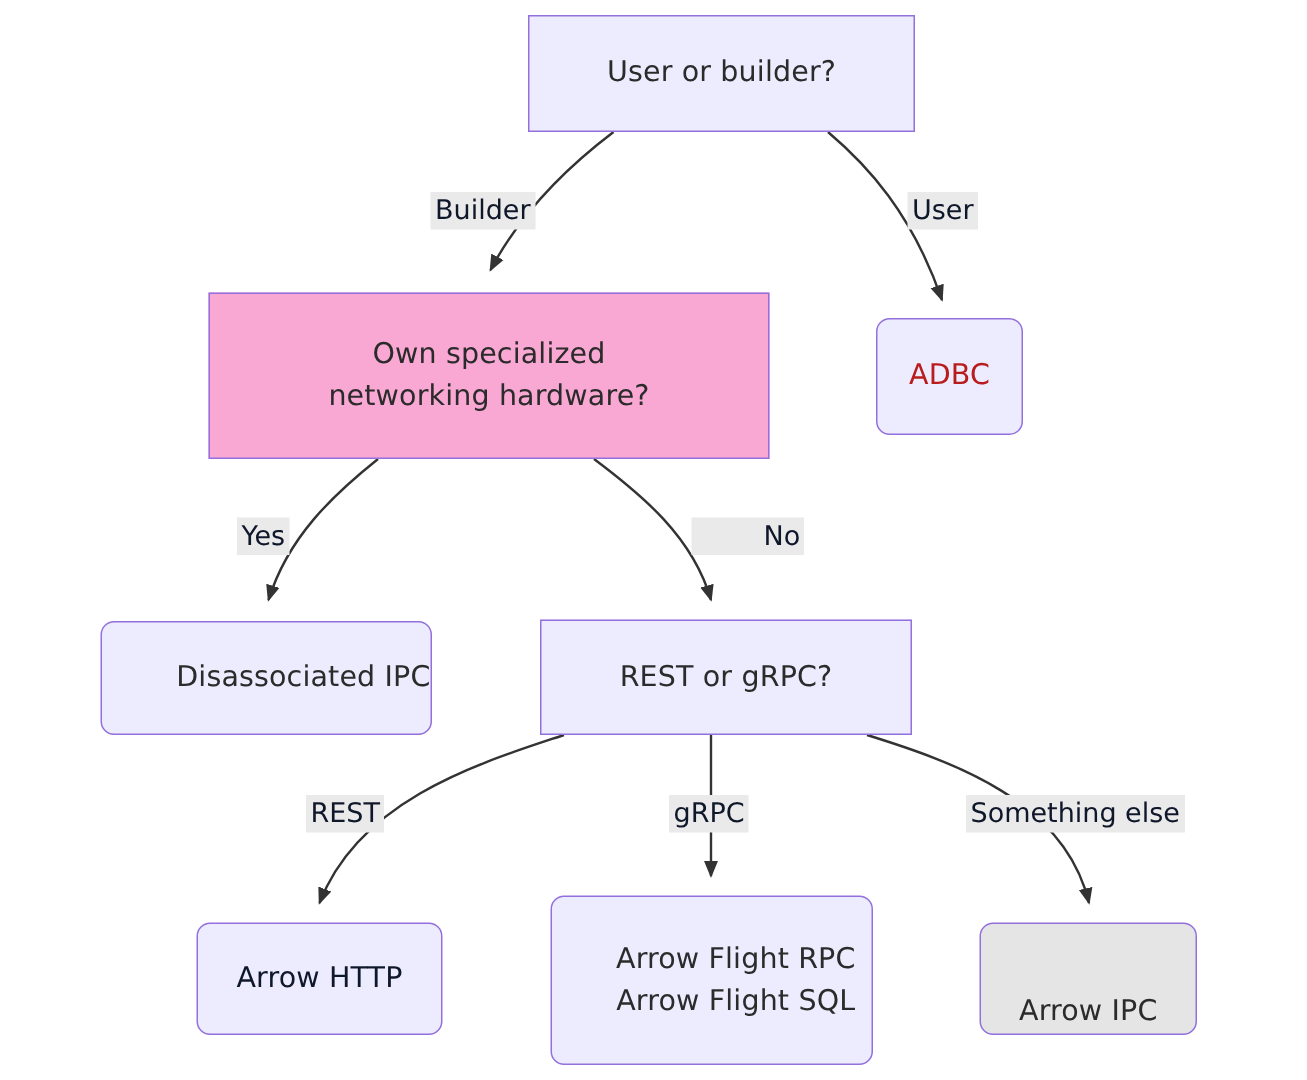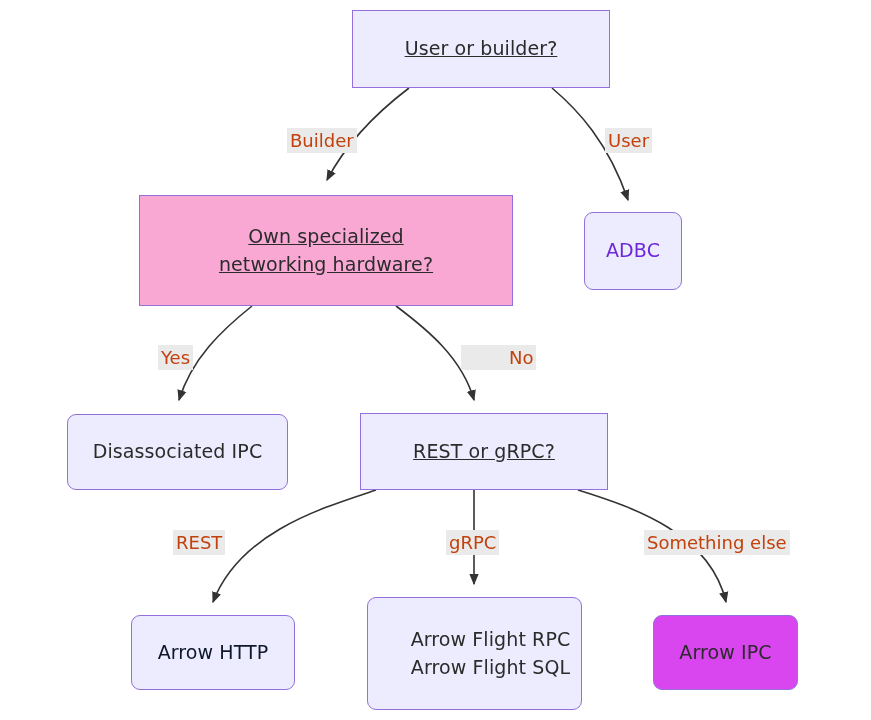--- a/index.html
+++ b/index.html
@@ -40,26 +40,25 @@
     font-size: 19px;
     line-height: 1.45;
     letter-spacing: 0.1px;
     white-space: pre-line;
   }
   .node.rounded {
     border-radius: 9px;
   }
   .node.square {
     border-radius: 0px;
-    text-decoration: underline;
   }
   .edge-label {
     position: absolute;
     background: #eaeaea;
-    color: #c2410c;
+    color: #0f172a;
     font-size: 18px;
     line-height: 1.3;
     padding: 1px 3px;
     white-space: nowrap;
     box-sizing: border-box;
   }
 </style>
 </head>
 <body>
 
@@ -79,31 +78,31 @@
         <path d="M 376 490 C 322 508, 240 532, 213 602" fill="none" stroke="#333333" stroke-width="1.6" marker-end="url(#arrowhead)"></path>
         <path d="M 474 490 L 474 584" fill="none" stroke="#333333" stroke-width="1.6" marker-end="url(#arrowhead)"></path>
         <path d="M 578 490 C 636 508, 710 534, 726 602" fill="none" stroke="#333333" stroke-width="1.6" marker-end="url(#arrowhead)"></path>
       </g>
   </svg>
 
   <div id="nodes-layer">
       <div class="node square" style="left: 352px; top: 10px; width: 258px; height: 78px; background: rgb(236, 236, 254); border-color: rgb(147, 112, 219); color: rgb(43, 43, 43);"><span>User or builder?</span></div>
       <div class="node square" style="left: 139px; top: 195px; width: 374px; height: 111px; background: #f9a8d4; border-color: rgb(147, 112, 219); color: rgb(43, 43, 43);"><span>Own specialized
 networking hardware?</span></div>
-      <div class="node rounded" style="left: 584px; top: 212px; width: 98px; height: 78px; background: rgb(236, 236, 254); border-color: rgb(147, 112, 219); color: #6d28d9;"><span>ADBC</span></div>
-      <div class="node rounded" style="left: 67px; top: 414px; width: 221px; height: 76px; background: rgb(236, 236, 254); border-color: rgb(147, 112, 219); color: rgb(43, 43, 43);"><span>Disassociated IPC</span></div>
+      <div class="node rounded" style="left: 584px; top: 212px; width: 98px; height: 78px; background: rgb(236, 236, 254); border-color: rgb(147, 112, 219); color: #b91c1c;"><span>ADBC</span></div>
+      <div class="node rounded" style="left: 67px; top: 414px; width: 221px; height: 76px; background: rgb(236, 236, 254); border-color: rgb(147, 112, 219); color: rgb(43, 43, 43); justify-content: flex-end;"><span>Disassociated IPC</span></div>
       <div class="node square" style="left: 360px; top: 413px; width: 248px; height: 77px; background: rgb(236, 236, 254); border-color: rgb(147, 112, 219); color: rgb(43, 43, 43);"><span>REST or gRPC?</span></div>
       <div class="node rounded" style="left: 131px; top: 615px; width: 164px; height: 75px; background: rgb(236, 236, 254); border-color: rgb(147, 112, 219); color: #0f172a;"><span>Arrow HTTP</span></div>
       <div class="node rounded" style="left: 367px; top: 597px; width: 215px; height: 113px; background: rgb(236, 236, 254); border-color: rgb(147, 112, 219); color: rgb(43, 43, 43); padding-left: 32px;"><span>Arrow Flight RPC
 Arrow Flight SQL</span></div>
-      <div class="node rounded" style="left: 653px; top: 615px; width: 145px; height: 75px; background: #d946ef; border-color: rgb(147, 112, 219); color: rgb(43, 43, 43);"><span>Arrow IPC</span></div>
+      <div class="node rounded" style="left: 653px; top: 615px; width: 145px; height: 75px; background: #e5e5e5; border-color: rgb(147, 112, 219); color: rgb(43, 43, 43); align-items: flex-end;"><span>Arrow IPC</span></div>
     </div>
   <div id="labels-layer">
       <div class="edge-label" style="left: 287px; top: 128px; background: rgb(234, 234, 234);">Builder</div>
       <div class="edge-label" style="left: 605px; top: 128px; background: rgb(234, 234, 234);">User</div>
       <div class="edge-label" style="left: 158px; top: 345px; background: rgb(234, 234, 234);">Yes</div>
       <div class="edge-label" style="left: 461px; top: 345px; background: rgb(234, 234, 234); padding-left: 48px;">No</div>
-      <div class="edge-label" style="left: 173px; top: 530px; background: rgb(234, 234, 234);">REST</div>
+      <div class="edge-label" style="left: 204px; top: 530px; background: rgb(234, 234, 234);">REST</div>
       <div class="edge-label" style="left: 446px; top: 530px; background: rgb(234, 234, 234);">gRPC</div>
       <div class="edge-label" style="left: 644px; top: 530px; background: rgb(234, 234, 234);">Something else</div>
     </div>
 
 </div>
 
 </body></html>

